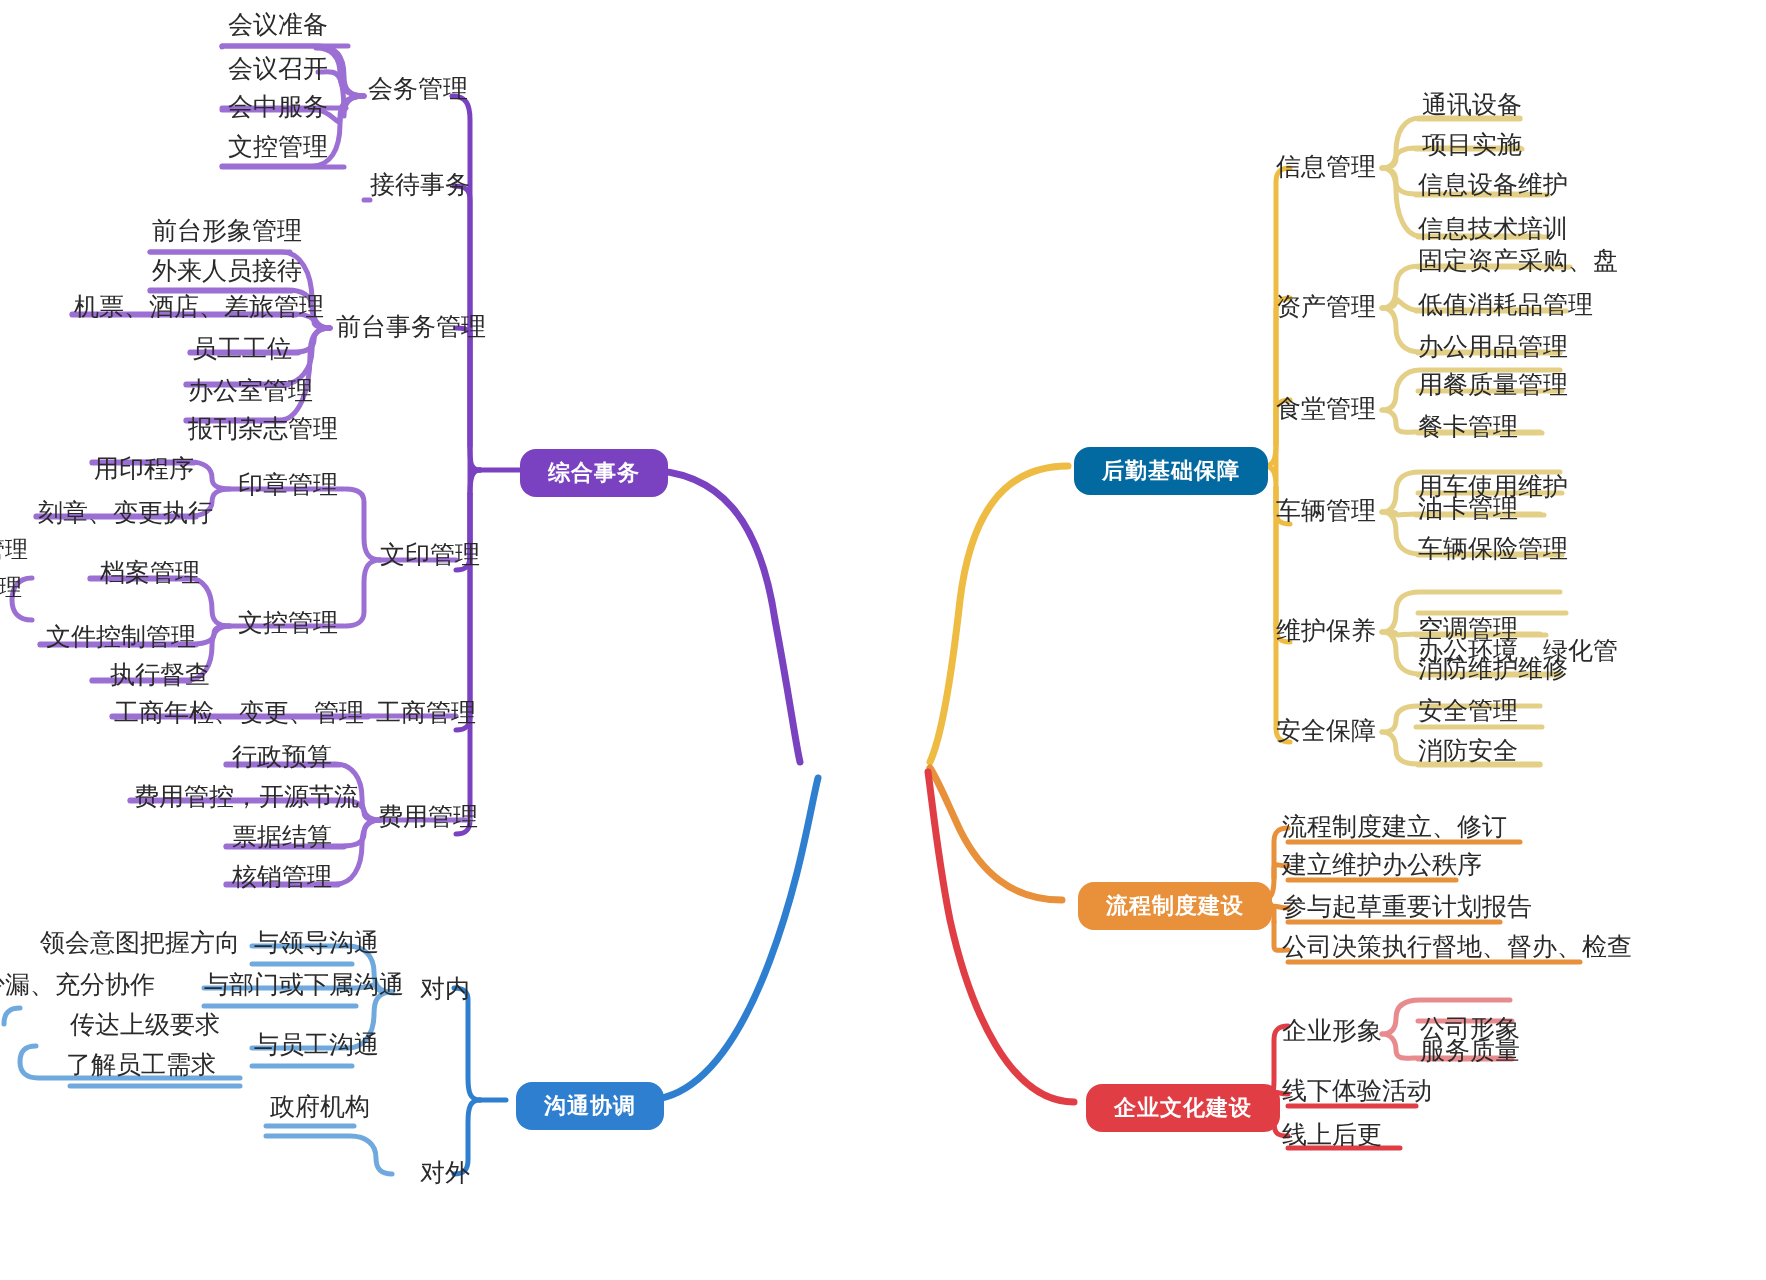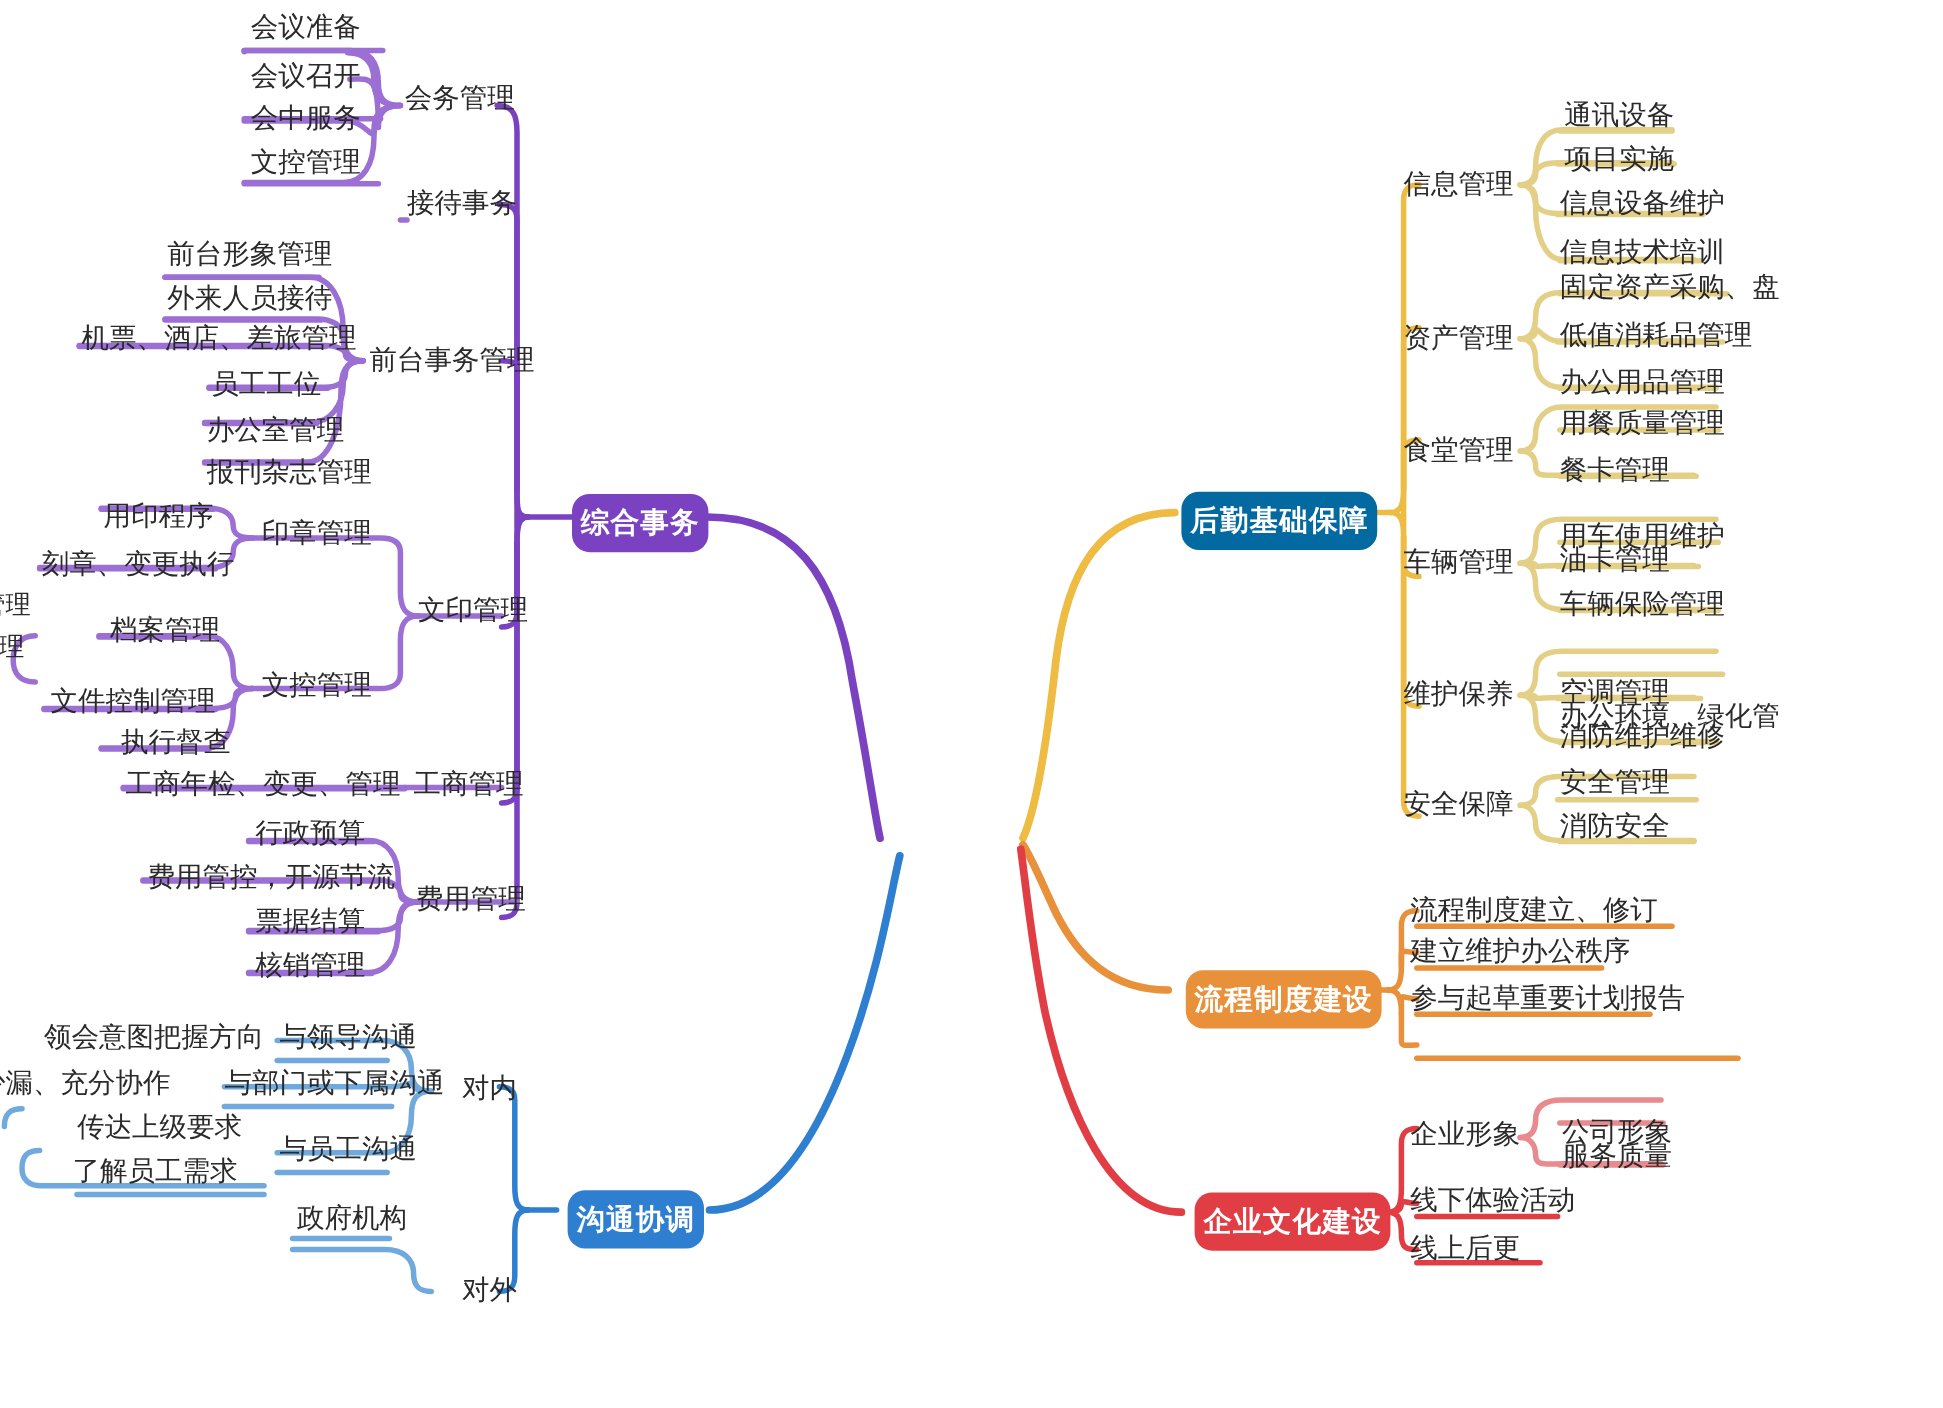--- a/index.html
+++ b/index.html
@@ -9,22 +9,22 @@
   svg#wires{position:absolute;left:0;top:0;width:1766px;height:1280px;}
   .node{position:absolute;white-space:nowrap;}
   
   .root{
     background:#2b8a43;color:#ffffff;border-radius:34px;
     font-size:38px;font-weight:bold;letter-spacing:2px;
     padding:18px 34px;box-shadow:0 1px 2px rgba(0,0,0,.15);
   }
   
   .pill{
-    color:#ffffff;border-radius:16px;font-size:26px;font-weight:bold;
-    padding:9px 8px;letter-spacing:1px;
+    color:#ffffff;border-radius:16px;font-size:22px;font-weight:bold;
+    padding:9px 28px;letter-spacing:1px;
   }
   .pill.purple{background:#7a42c0;}
   .pill.yellow{background:#0369a1;}
   .pill.orange{background:#e8903a;}
   .pill.red{background:#e03e44;}
   .pill.blue{background:#2f7fd0;}
   
   .lbl{font-size:25px;color:#2a2a2a;}
   .lbl.xs{font-size:23px;}
 </style>
@@ -269,20 +269,21 @@
   <div class="node lbl" style="left:1418px;top:652px;">消防维护维修</div>
 
   <div class="node lbl" style="left:1276px;top:714px;">安全保障</div>
   <div class="node lbl" style="left:1418px;top:694px;">安全管理</div>
   <div class="node lbl" style="left:1418px;top:734px;">消防安全</div>
 
   <div class="node pill orange" style="left:1078px;top:882px;">流程制度建设</div>
   <div class="node lbl" style="left:1282px;top:810px;">流程制度建立、修订</div>
   <div class="node lbl" style="left:1282px;top:848px;">建立维护办公秩序</div>
   <div class="node lbl" style="left:1282px;top:890px;">参与起草重要计划报告</div>
+  <div class="node lbl" style="left:1282px;top:930px;">公司决策执行督地、督办、检查</div>
 
   <div class="node pill red" style="left:1086px;top:1084px;">企业文化建设</div>
   <div class="node lbl" style="left:1282px;top:1014px;">企业形象</div>
   <div class="node lbl" style="left:1420px;top:1012px;">公司形象</div>
   <div class="node lbl" style="left:1420px;top:1034px;">服务质量</div>
   <div class="node lbl" style="left:1282px;top:1074px;">线下体验活动</div>
   <div class="node lbl" style="left:1282px;top:1118px;">线上后更</div>
 
   <div class="node pill blue" style="left:516px;top:1082px;">沟通协调</div>
   <div class="node lbl" style="left:420px;top:972px;">对内</div>

